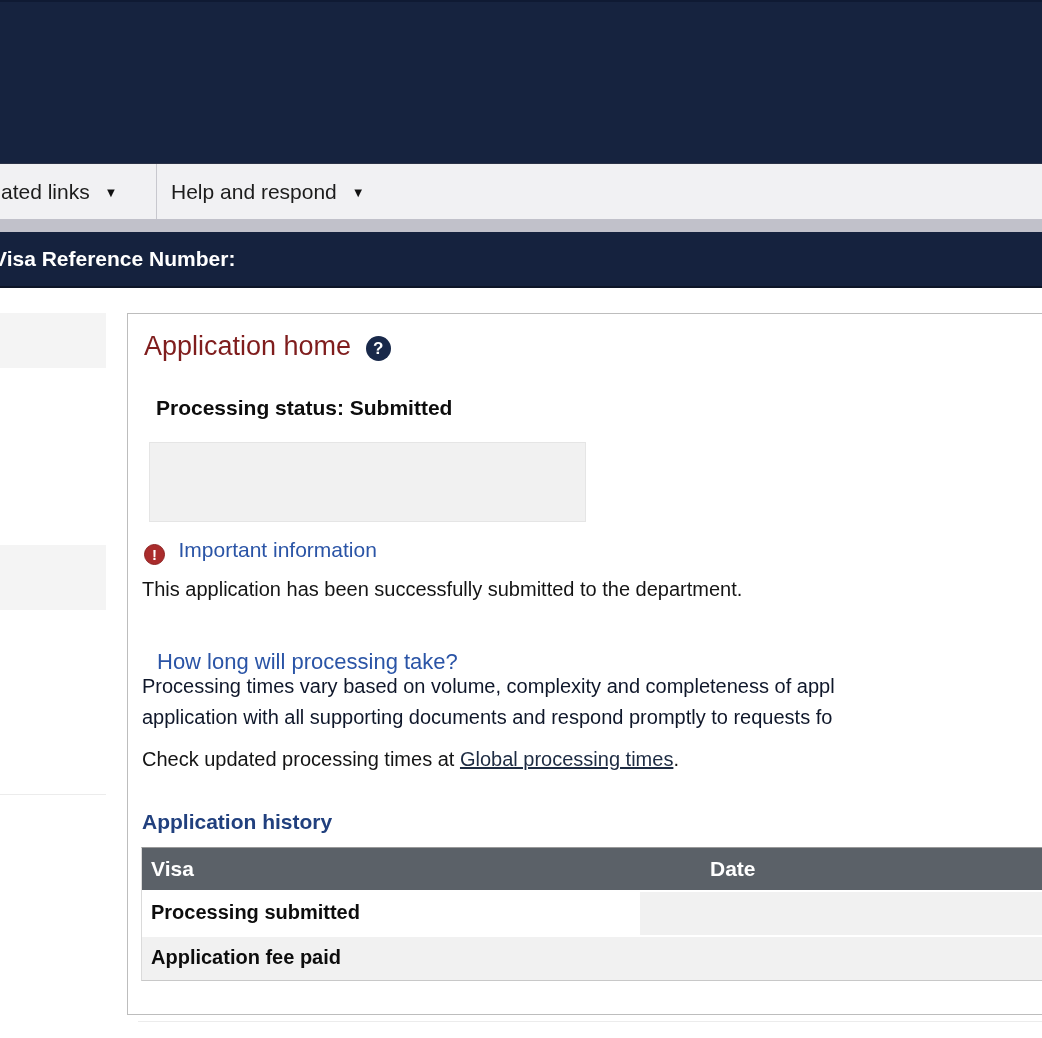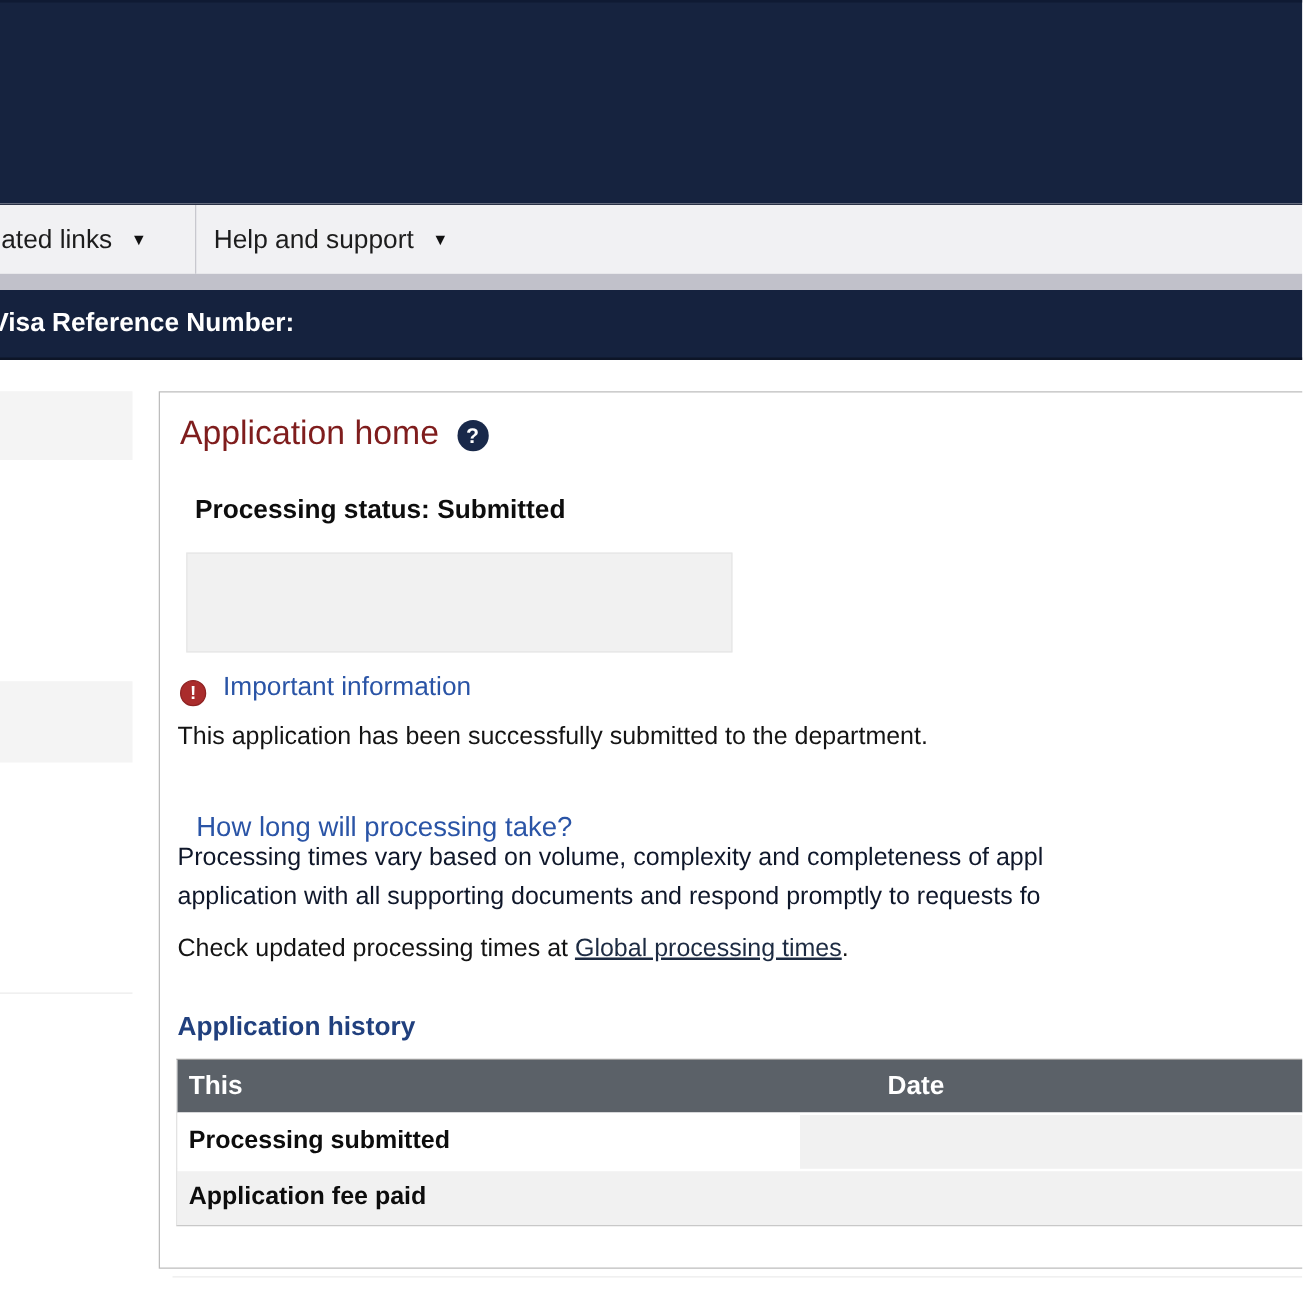--- a/index.html
+++ b/index.html
@@ -287,21 +287,21 @@
 
   <div class="top-header"></div>
 
   <div class="navbar">
     <div class="nav-item" id="nav-related">
       <span>ated links</span>
       <span class="caret">▼</span>
     </div>
     <div class="nav-sep"></div>
     <div class="nav-item" id="nav-help">
-      <span>Help and support</span>
+      <span>Help and respond</span>
       <span class="caret">▼</span>
     </div>
   </div>
 
   <div class="gray-strip"></div>
 
   <div class="ref-bar">
     <span class="ref-label">Visa Reference Number:</span>
   </div>
 
@@ -332,21 +332,21 @@
 
     <div class="para-line line1">Processing times vary based on volume, complexity and completeness of appl</div>
     <div class="para-line line2">application with all supporting documents and respond promptly to requests fo</div>
 
     <div class="check-line"><span>Check updated processing times at </span><a class="global-link">Global processing times</a><span>.</span></div>
 
     <div class="history-heading">Application history</div>
 
     <div class="history-table">
       <div class="t-header">
-        <div class="th type">This</div>
+        <div class="th type">Visa</div>
         <div class="th date">Date</div>
       </div>
       <div class="t-row">
         <div class="td type bg-white">Processing submitted</div>
         <div class="td date bg-gray"></div>
       </div>
       <div class="t-row">
         <div class="td type bg-gray">Application fee paid</div>
         <div class="td date bg-gray"></div>
       </div>

